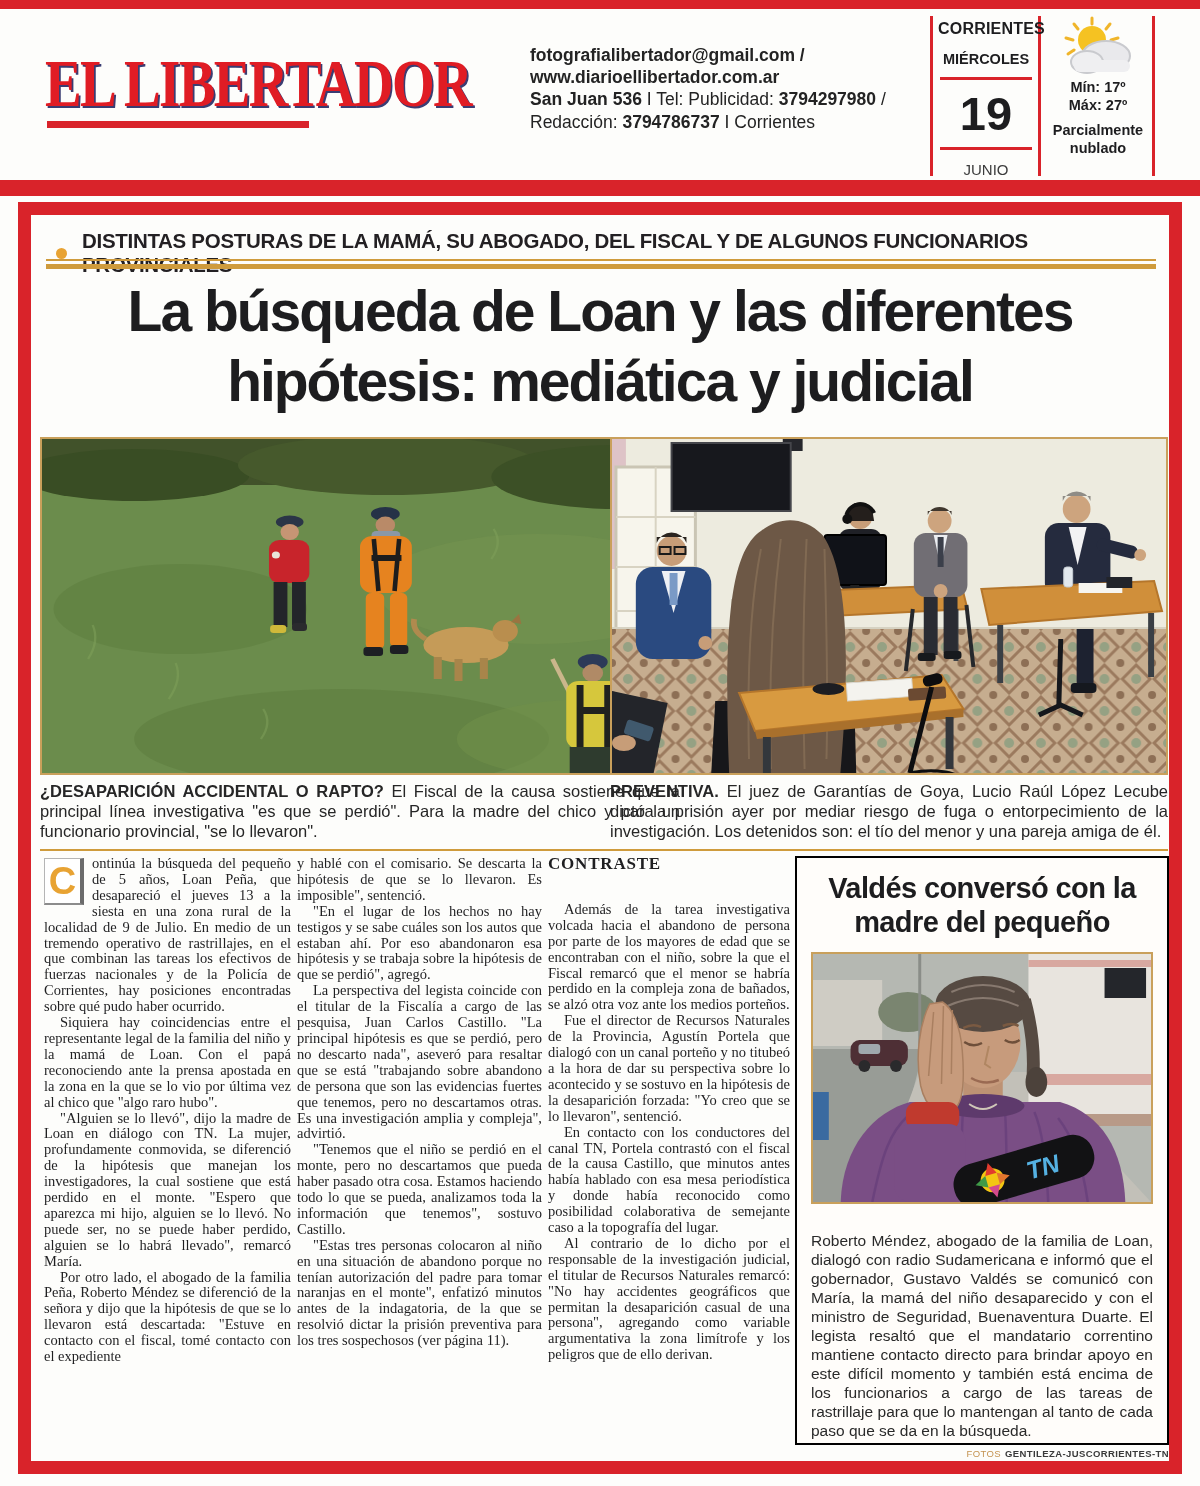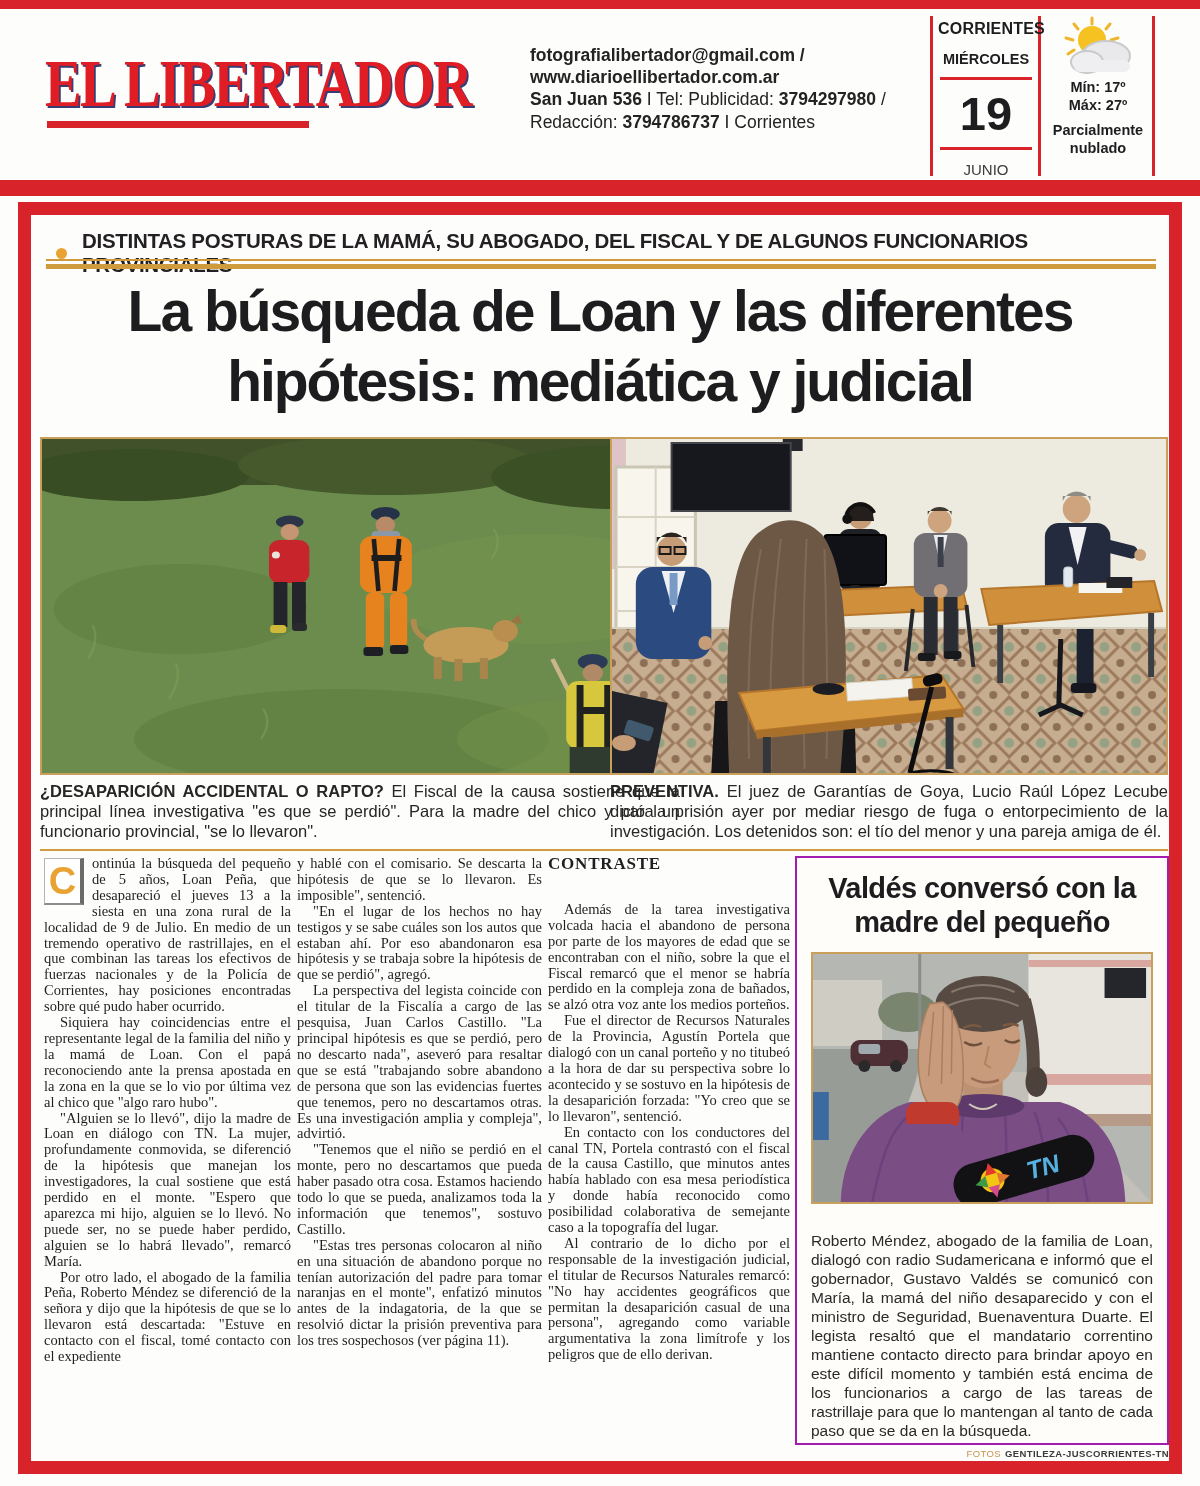--- a/index.html
+++ b/index.html
@@ -83,21 +83,21 @@
   .col2 p:first-child{text-indent:0;}
   .dropcap{
     float:left;width:40px;height:47px;margin:2px 8px 0 0;text-align:center;
     font-family:"Liberation Sans","DejaVu Sans",sans-serif;font-weight:bold;font-size:38px;line-height:45px;
     color:#e8a333;background:#fff;border:1px solid #b5b5b5;border-right:4px solid #6b6b6b;border-bottom:2px solid #8c8c8c;
   }
   .col3 h3{font-family:"Liberation Serif","DejaVu Serif",serif;font-size:17px;letter-spacing:0.8px;
     font-weight:bold;margin:0 0 30px 0;text-align:left;}
 
   
-  .sidebar{left:795px;top:856px;width:374px;height:589px;border:2px solid #a21caf;
+  .sidebar{left:795px;top:856px;width:374px;height:589px;border:2px solid #000000;
     background:#fffdfa;padding:10px 14px 12px;display:flex;flex-direction:column;}
   .sb-title{font-weight:bold;font-size:29px;line-height:1.17;letter-spacing:-0.6px;
     text-align:center;color:var(--ink);margin:4px 0 12px;}
   .sb-photo{border:2px solid var(--tan-border);height:252px;flex:0 0 auto;background:#aaa;}
   .sb-photo svg{display:block;width:100%;height:100%;}
   .sb-caption{margin-top:27px;font-size:15.5px;line-height:19px;text-align:justify;color:#2a2a2a;}
   .sb-bottomrule{margin-top:auto;height:2px;background:#b5892f;}
   .credit{left:795px;top:1448px;width:374px;text-align:right;font-size:9.5px;letter-spacing:0.4px;}
   .credit .lab{color:#c49352;}
   .credit .val{font-weight:bold;color:#3a3a3a;margin-left:4px;}

